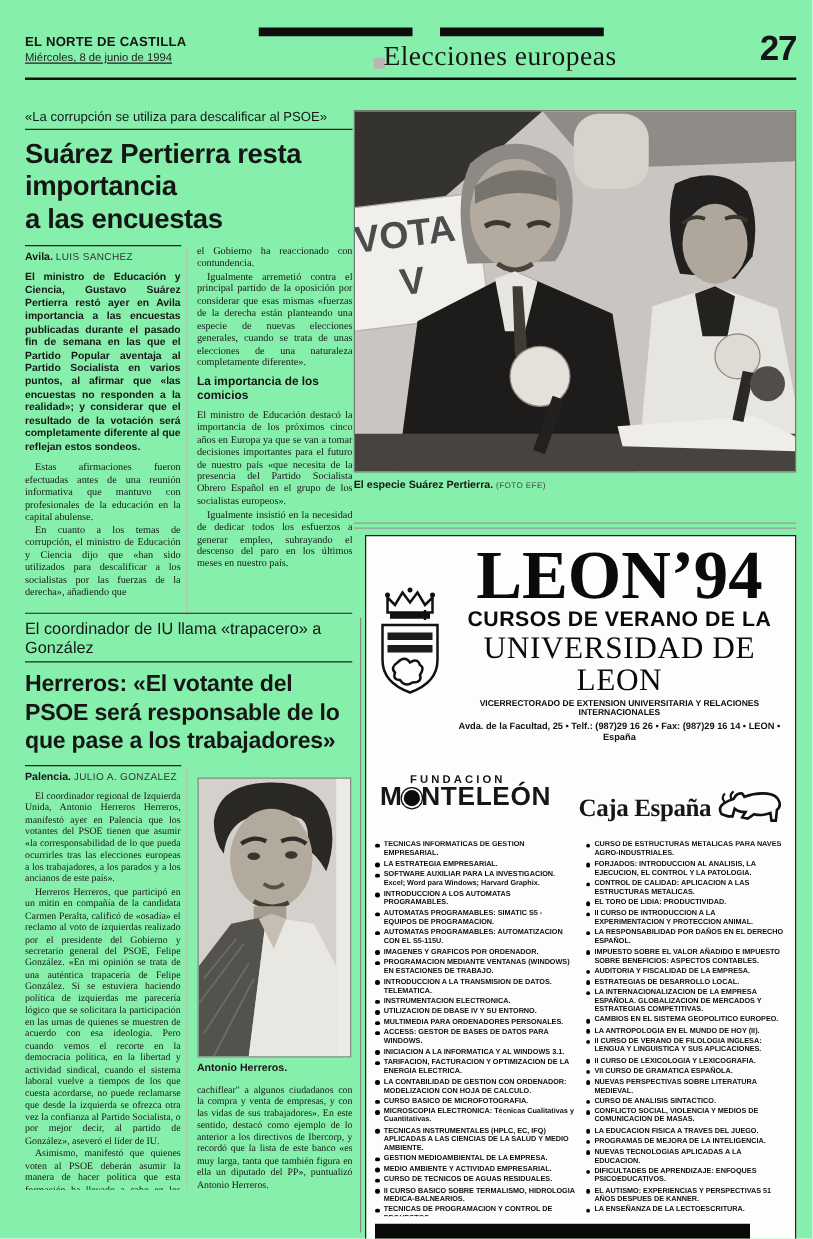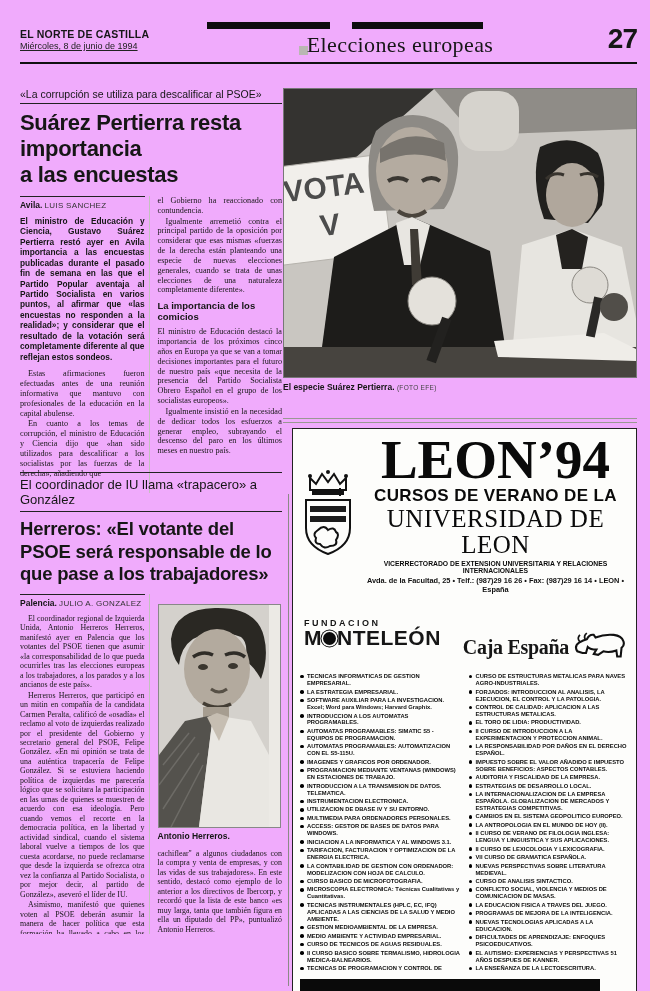--- a/index.html
+++ b/index.html
@@ -1,16 +1,16 @@
 <!DOCTYPE html>
 <html><head>
 <meta charset="utf-8">
 <style>
   html,body{margin:0;padding:0;background:#ffffff;}
-  .page{position:relative;width:650px;height:991px;background:#f0abfc;overflow:hidden;
+  .page{position:relative;width:650px;height:991px;background:#86efac;overflow:hidden;
         font-family:"Liberation Serif",serif;color:#161616;}
   
   .masthead{position:absolute;left:20px;top:22px;width:617px;height:40px;border-bottom:2px solid #111;}
   .np-name{position:absolute;left:0;top:6px;font-family:"Liberation Sans",sans-serif;font-weight:bold;font-size:10.5px;letter-spacing:.2px;}
   .np-date{position:absolute;left:0;top:19px;font-family:"Liberation Sans",sans-serif;font-size:9px;color:#222;text-decoration:underline;}
   .hbar{position:absolute;top:0;height:7px;background:#0d0d0d;}
   .hbar.b1{left:187px;width:123px;}
   .hbar.b2{left:332px;width:131px;}
   .section-title{position:absolute;left:260px;top:10px;width:240px;text-align:center;
                  font-family:"Liberation Serif",serif;font-size:22px;letter-spacing:.4px;}
@@ -33,40 +33,40 @@
   .a1 .headline{font-size:22px;line-height:1.18;letter-spacing:-.3px;}
   .a1 .cols{height:297px;font-size:8.2px;}
   
   .photo1{position:absolute;left:283px;top:88px;width:354px;}
   .photo1 svg{display:block;border:1px solid #777;}
   .caption{font-family:"Liberation Sans",sans-serif;font-weight:bold;font-size:8.5px;margin-top:4px;}
   .credit{font-weight:normal;font-size:6.5px;color:#444;letter-spacing:.3px;}
   .midrule{position:absolute;left:283px;top:418px;width:354px;height:3px;border-top:1px solid #9a9893;border-bottom:1px solid #9a9893;}
   .vrule{position:absolute;left:287.5px;top:494px;height:492px;width:1px;background:#8b8a86;}
   
-  .a2{position:absolute;left:20px;top:472px;width:262px;height:462px;overflow:hidden;}
+  .a2{position:absolute;left:20px;top:490px;width:262px;height:462px;overflow:hidden;}
   .kicker2{font-family:"Liberation Sans",sans-serif;font-size:13px;border-top:1px solid #222;border-bottom:1px solid #222;padding:4px 0;}
   .a2 .headline{font-size:18.5px;line-height:1.22;letter-spacing:-.2px;}
   .a2 .cols{height:402px;font-size:7.9px;}
   .a2 .col2 .photo2 svg{display:block;border:1px solid #888;margin-top:10px;}
   .a2 .caption{margin:3px 0 8px 0;}
   .noindent p:first-child{text-indent:0;}
   
   .ad{position:absolute;left:292px;top:428px;width:345px;height:684px;border:1.5px solid #222;background:#fdfdfb;
       padding:8px 7px 0 7px;box-sizing:border-box;font-family:"Liberation Sans",sans-serif;}
   .ad-head{display:flex;gap:6px;align-items:center;}
   .crest{flex:0 0 auto;}
   .ad-head-text{flex:1 1 auto;text-align:center;color:#0a0a0a;}
   .ad-title{font-family:"Liberation Serif",serif;font-weight:bold;font-size:55px;line-height:.85;letter-spacing:0px;}
   .ad-line2{font-weight:bold;font-size:17px;letter-spacing:.4px;margin-top:2px;}
   .ad-line3{font-family:"Liberation Serif",serif;font-size:25px;letter-spacing:.5px;line-height:1.05;}
   .ad-line4{font-weight:bold;font-size:6.8px;margin-top:2px;letter-spacing:0;}
   .ad-address{font-size:7.4px;font-weight:bold;margin-top:2px;color:#111;}
   .sponsors{display:flex;justify-content:space-between;align-items:center;margin-top:9px;padding:0 4px;}
-  .fund-line1{font-size:9px;letter-spacing:2.5px;font-weight:bold;color:#151515;}
+  .fund-line1{font-size:9px;letter-spacing:2.5px;font-weight:bold;color:#151515;margin-left:24px;}
   .fund-brand{font-size:21px;font-weight:800;letter-spacing:.5px;line-height:.95;display:flex;align-items:center;}
   .sun{display:inline-block;width:13px;height:13px;border-radius:50%;background:#0c0c0c;margin:0 1px;
        box-shadow:0 0 0 1.5px #fdfdfb,0 0 0 2.5px #0c0c0c;}
   .caja{display:flex;align-items:center;gap:4px;margin-top:28px;}
   .caja-text{font-family:"Liberation Serif",serif;font-weight:bold;font-size:20px;letter-spacing:-.3px;}
   .courses{display:flex;gap:8px;margin-top:10px;height:300px;overflow:hidden;}
   .course-col{flex:1 1 0;min-width:0;}
   .course{display:flex;gap:3.5px;margin-bottom:1.5px;font-size:5.8px;font-weight:600;line-height:1.2;color:#0d0d0d;}
   .cb{flex:0 0 auto;width:3.5px;height:3.5px;border-radius:50%;background:#000;margin-top:1.6px;}
   .ad-bar{margin-top:6px;width:300px;height:17px;background:#0a0a0a;}

